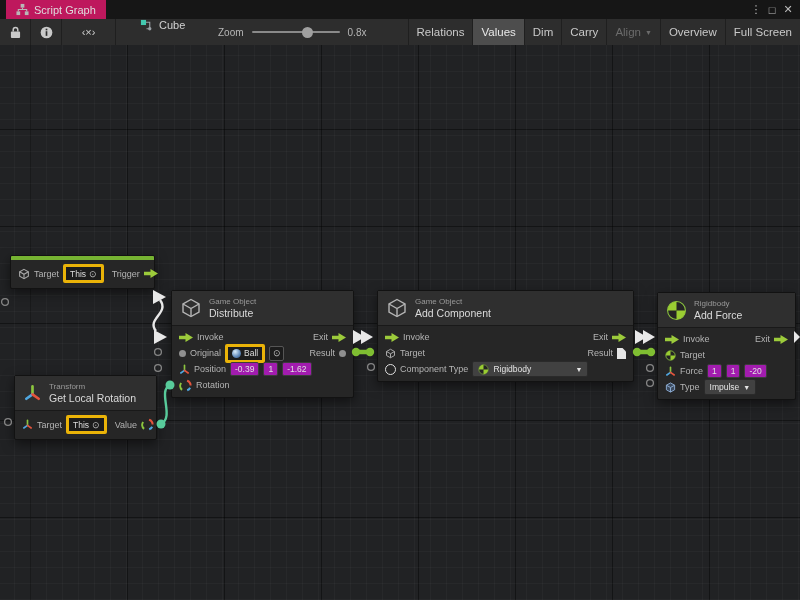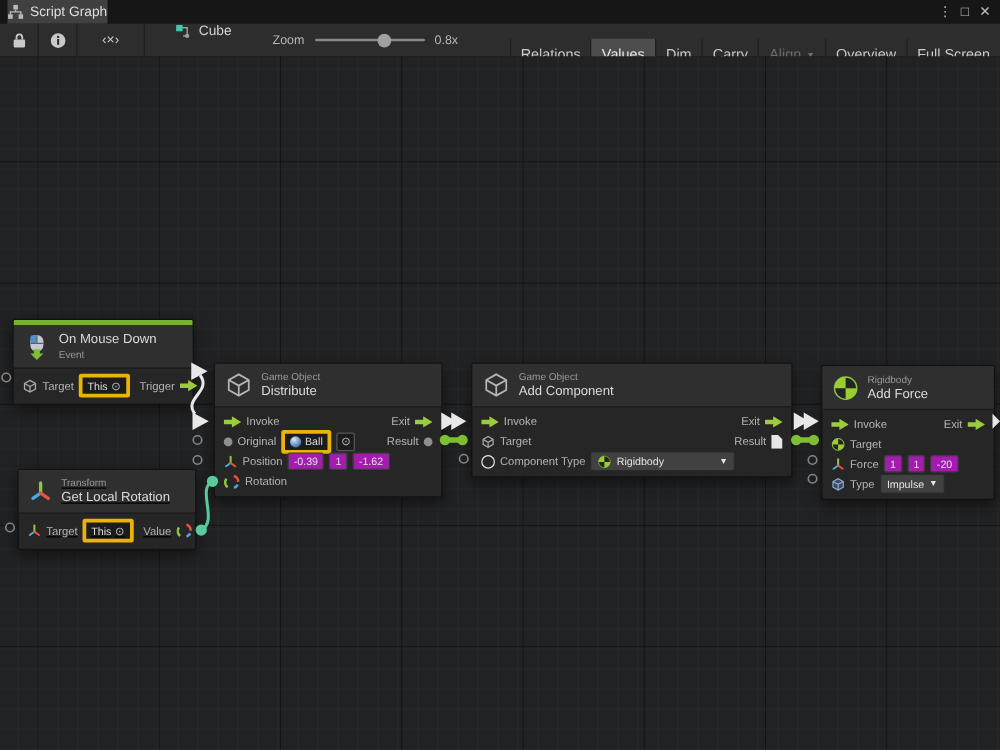--- a/index.html
+++ b/index.html
@@ -2,37 +2,37 @@
 <html><head>
 <meta charset="utf-8">
 <style>
   html,body{margin:0;padding:0;background:#111;}
   #app{position:relative;width:800px;height:600px;overflow:hidden;
        font-family:"Liberation Sans",sans-serif;background:#181818;
        -webkit-font-smoothing:antialiased;}
   
   .tabbar{position:absolute;left:0;top:0;width:800px;height:19px;background:#161616;}
   .tab{position:absolute;left:6px;top:0;height:19px;display:flex;align-items:center;gap:5px;
-       padding:0 0;background:#404040;color:#dedede;font-size:11px;}
+       padding:0 10px;background:#be185d;color:#dedede;font-size:11px;}
   .wctrl{position:absolute;top:0;height:19px;display:flex;align-items:center;color:#bdbdbd;}
   .wbtn{width:16px;text-align:center;font-size:11px;cursor:default;}
   
   .toolbar{position:absolute;left:0;top:19px;width:800px;height:26px;background:#2d2d2d;
            border-bottom:1px solid #161616;color:#c8c8c8;}
   .tgroup-left{position:absolute;left:0;top:0;height:26px;display:flex;}
   .tbtn{display:flex;align-items:center;justify-content:center;height:26px;
         border-right:1px solid #1f1f1f;font-size:11px;color:#cfcfcf;}
   .crumb{position:absolute;left:140px;top:0;height:26px;display:flex;align-items:flex-start;gap:6px;
          font-size:11px;color:#d2d2d2;}
   .zoomgrp{position:absolute;left:218px;top:0;height:26px;display:flex;align-items:center;gap:8px;
            font-size:10px;color:#b6b6b6;}
   .ztrack{position:relative;width:88px;height:2px;background:#8a8a8a;border-radius:1px;}
   .zhandle{position:absolute;left:64%;top:50%;width:11px;height:11px;margin:-5.5px 0 0 -5.5px;
            border-radius:50%;background:#a0a0a0;}
-  .tgroup-right{position:absolute;right:0;top:12px;height:26px;display:flex;text-align:right;}
+  .tgroup-right{position:absolute;right:0;top:0;height:26px;display:flex;text-align:right;}
   .rbtn{display:flex;align-items:center;gap:4px;padding:0 8px;font-size:11.5px;color:#c9c9c9;
         border-left:1px solid #1f1f1f;}
   .rbtn.active{background:#4d4d4d;color:#e8e8e8;}
   .rbtn.disabled{color:#6b6b6b;}
   .dda{font-size:7px;line-height:1;}
   
   .canvas{position:absolute;left:0;top:45px;width:800px;height:555px;background:#212224;
     background-image:
       linear-gradient(rgba(255,255,255,0.028) 1px, transparent 1px),
       linear-gradient(90deg, rgba(255,255,255,0.028) 1px, transparent 1px),
@@ -152,53 +152,41 @@
       <div class="rbtn">
           <span>Full Screen</span>
         </div>
     </div>
   </div>
 
   <div class="canvas"></div>
 
   <div class="node" style="left:10px;top:255px;width:143px;">
     <div class="evbar"></div>
-    <div class="nhead">
-      <svg width="21" height="21" viewBox="0 0 22 22">
-        <rect x="5.5" y="1" width="11" height="14" rx="5.5" fill="#c3c9d1"></rect>
-        <rect x="5.5" y="1" width="5.5" height="7" rx="2.8" fill="#4f8fd0"></rect>
-        <path d="M11 1v7M5.5 8h11" stroke="#59616c" stroke-width="1"></path>
-        <path d="M8.5 13h5v3.5h3L11 22l-5.5-5.5h3z" fill="#7CBE34"></path>
-      </svg>
-      <div class="ht">
-        <div class="ntitle">On Mouse Down</div>
-        <div class="ncat">Event</div>
-      </div>
-    </div>
     <div class="rows">
       <div class="row tall">
         <svg width="12" height="12" viewBox="0 0 22 22" fill="none" stroke="#a8a8a8" stroke-width="2">
           <path d="M11 2.5 19 7v8l-8 4.5L3 15V7z"></path>
             <path d="M3 7l8 4.5L19 7M11 11.5v8"></path>
         </svg>
         <span>Target</span>
         <span class="chip">
           <span>This</span>
           <span class="pick">⊙</span>
         </span>
         <span class="sp"></span>
         <span>Trigger</span>
         <svg width="14" height="9" viewBox="0 0 14 9">
           <path d="M0 2.7h6.5V0L14 4.5 6.5 9V6.3H0z" fill="#9CCB3B"></path>
         </svg>
       </div>
     </div>
   </div>
 
-  <div class="node" style="left:14px;top:375px;width:141px;text-decoration:underline;">
+  <div class="node" style="left:14px;top:375px;width:141px;">
     <div class="nhead">
       <svg width="19" height="19" viewBox="0 0 20 20" fill="none" stroke-linecap="round">
         <path d="M10 11V2.5" stroke="#8CC63F" stroke-width="2.8"></path>
         <path d="M10 11l-6.5 4.5" stroke="#4FA7E0" stroke-width="2.8"></path>
         <path d="M10 11l6.5 4.5" stroke="#E5543C" stroke-width="2.8"></path>
       </svg>
       <div class="ht">
         <div class="ncat">Transform</div>
         <div class="ntitle">Get Local Rotation</div>
       </div>

